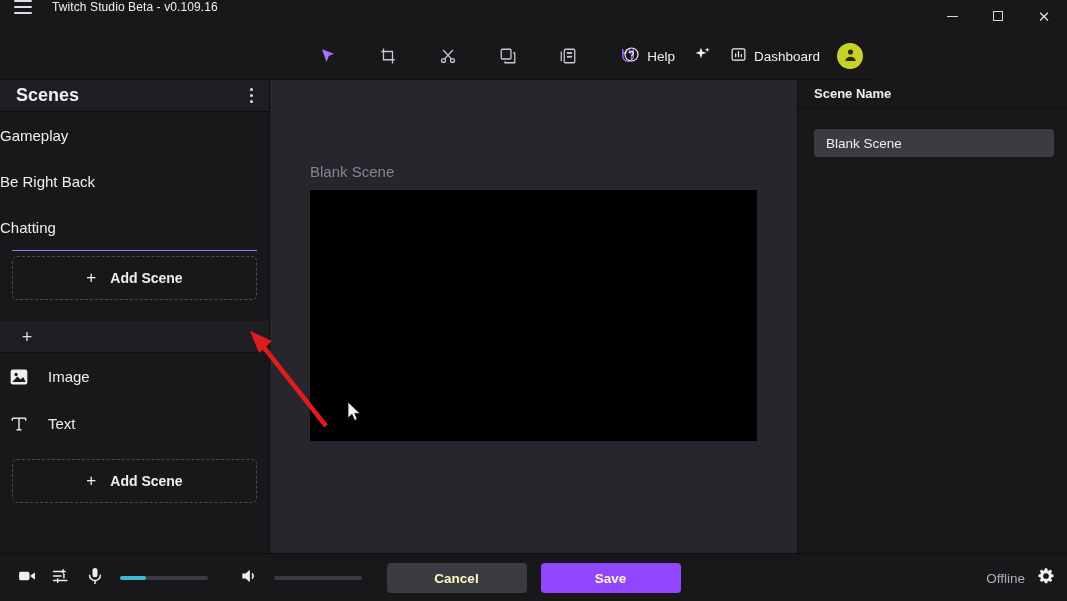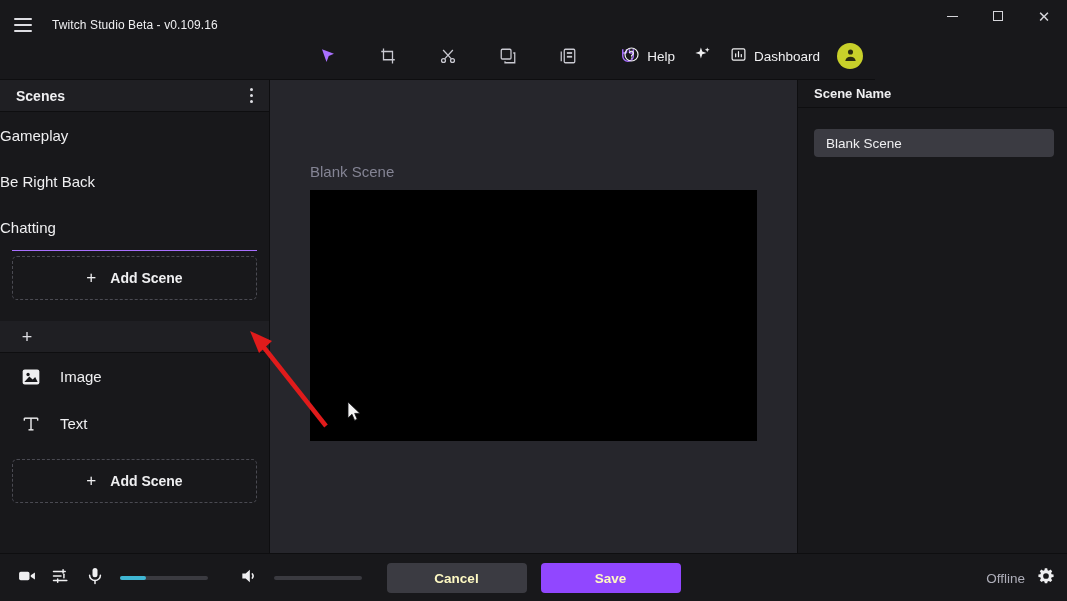--- a/index.html
+++ b/index.html
@@ -8,21 +8,21 @@
     background: #0e0e10;
     font-family: "Liberation Sans", sans-serif;
     overflow: hidden;
     -webkit-font-smoothing: antialiased;
   }
   .app { position: relative; width: 1067px; height: 601px; background: #18181b; }
 
   
   .titlebar {
     position: absolute; left: 0; top: 0; width: 1067px; height: 32px;
-    background: #18181b; display: flex; align-items: flex-end;
+    background: #18181b; display: flex; align-items: flex-start;
   }
   .hamburger {
     width: 18px; height: 14px; margin-left: 14px; margin-right: 20px;
     display: flex; flex-direction: column; justify-content: space-between;
     cursor: pointer;
   }
   .hamburger i { display: block; height: 2px; background: #dedee3; border-radius: 1px; }
   .win-title { font-size: 12px; color: #efeff1; letter-spacing: .1px; }
   .win-ctrls { position: absolute; right: 0; top: 0; height: 32px; display: flex; }
   .win-btn {
@@ -65,40 +65,40 @@
 
   
   .sidebar {
     position: absolute; left: 0; top: 80px; width: 270px; height: 473px;
     background: #18181b; border-right: 1px solid #0e0e10;
   }
   .panel-head {
     height: 32px; background: #1f1f23; display: flex; align-items: center;
     padding: 0 12px 0 16px; border-bottom: 1px solid #0e0e10;
   }
-  .panel-head .ttl { font-size: 14px; font-weight: bold; color: #efeff1; flex: 1; }
+  .panel-head .ttl { font-size: 18px; font-weight: bold; color: #efeff1; flex: 1; }
   .kebab { display: flex; flex-direction: column; gap: 3px; padding: 4px; cursor: pointer; }
   .kebab i { width: 3px; height: 3px; background: #dedee3; border-radius: 50%; display: block; }
   .plus-btn {
     width: 22px; height: 22px; display: flex; align-items: center; justify-content: center;
     color: #dedee3; font-size: 18px; line-height: 1; cursor: pointer; font-weight: 300;
   }
   .scene-item {
     height: 46px; display: flex; align-items: center; 
     font-size: 15px; color: #efeff1; cursor: pointer;
   }
   .drop-line { height: 1px; background: #a970ff; margin: 0 12px 0 12px; }
   .dashed-btn {
     margin: 5px 12px 0 12px; height: 44px; border: 1px dashed #4a4a52; border-radius: 5px;
     display: flex; align-items: center; justify-content: center; gap: 14px;
     color: #efeff1; font-size: 14px; font-weight: bold; cursor: pointer;
   }
   .dashed-btn .pl { font-size: 17px; font-weight: 400; }
   .layer-item {
-    height: 47px; display: flex; align-items: center; gap: 18px; padding-left: 20px;
+    height: 47px; display: flex; align-items: center; gap: 18px; padding-left: 8px;
     font-size: 15px; color: #efeff1; cursor: pointer;
   }
   .layer-ico { width: 22px; display: flex; align-items: center; justify-content: center; }
 
   
   .canvas-area {
     position: absolute; left: 270px; top: 80px; width: 527px; height: 473px;
     background: #26262c;
   }
   .canvas-label {

